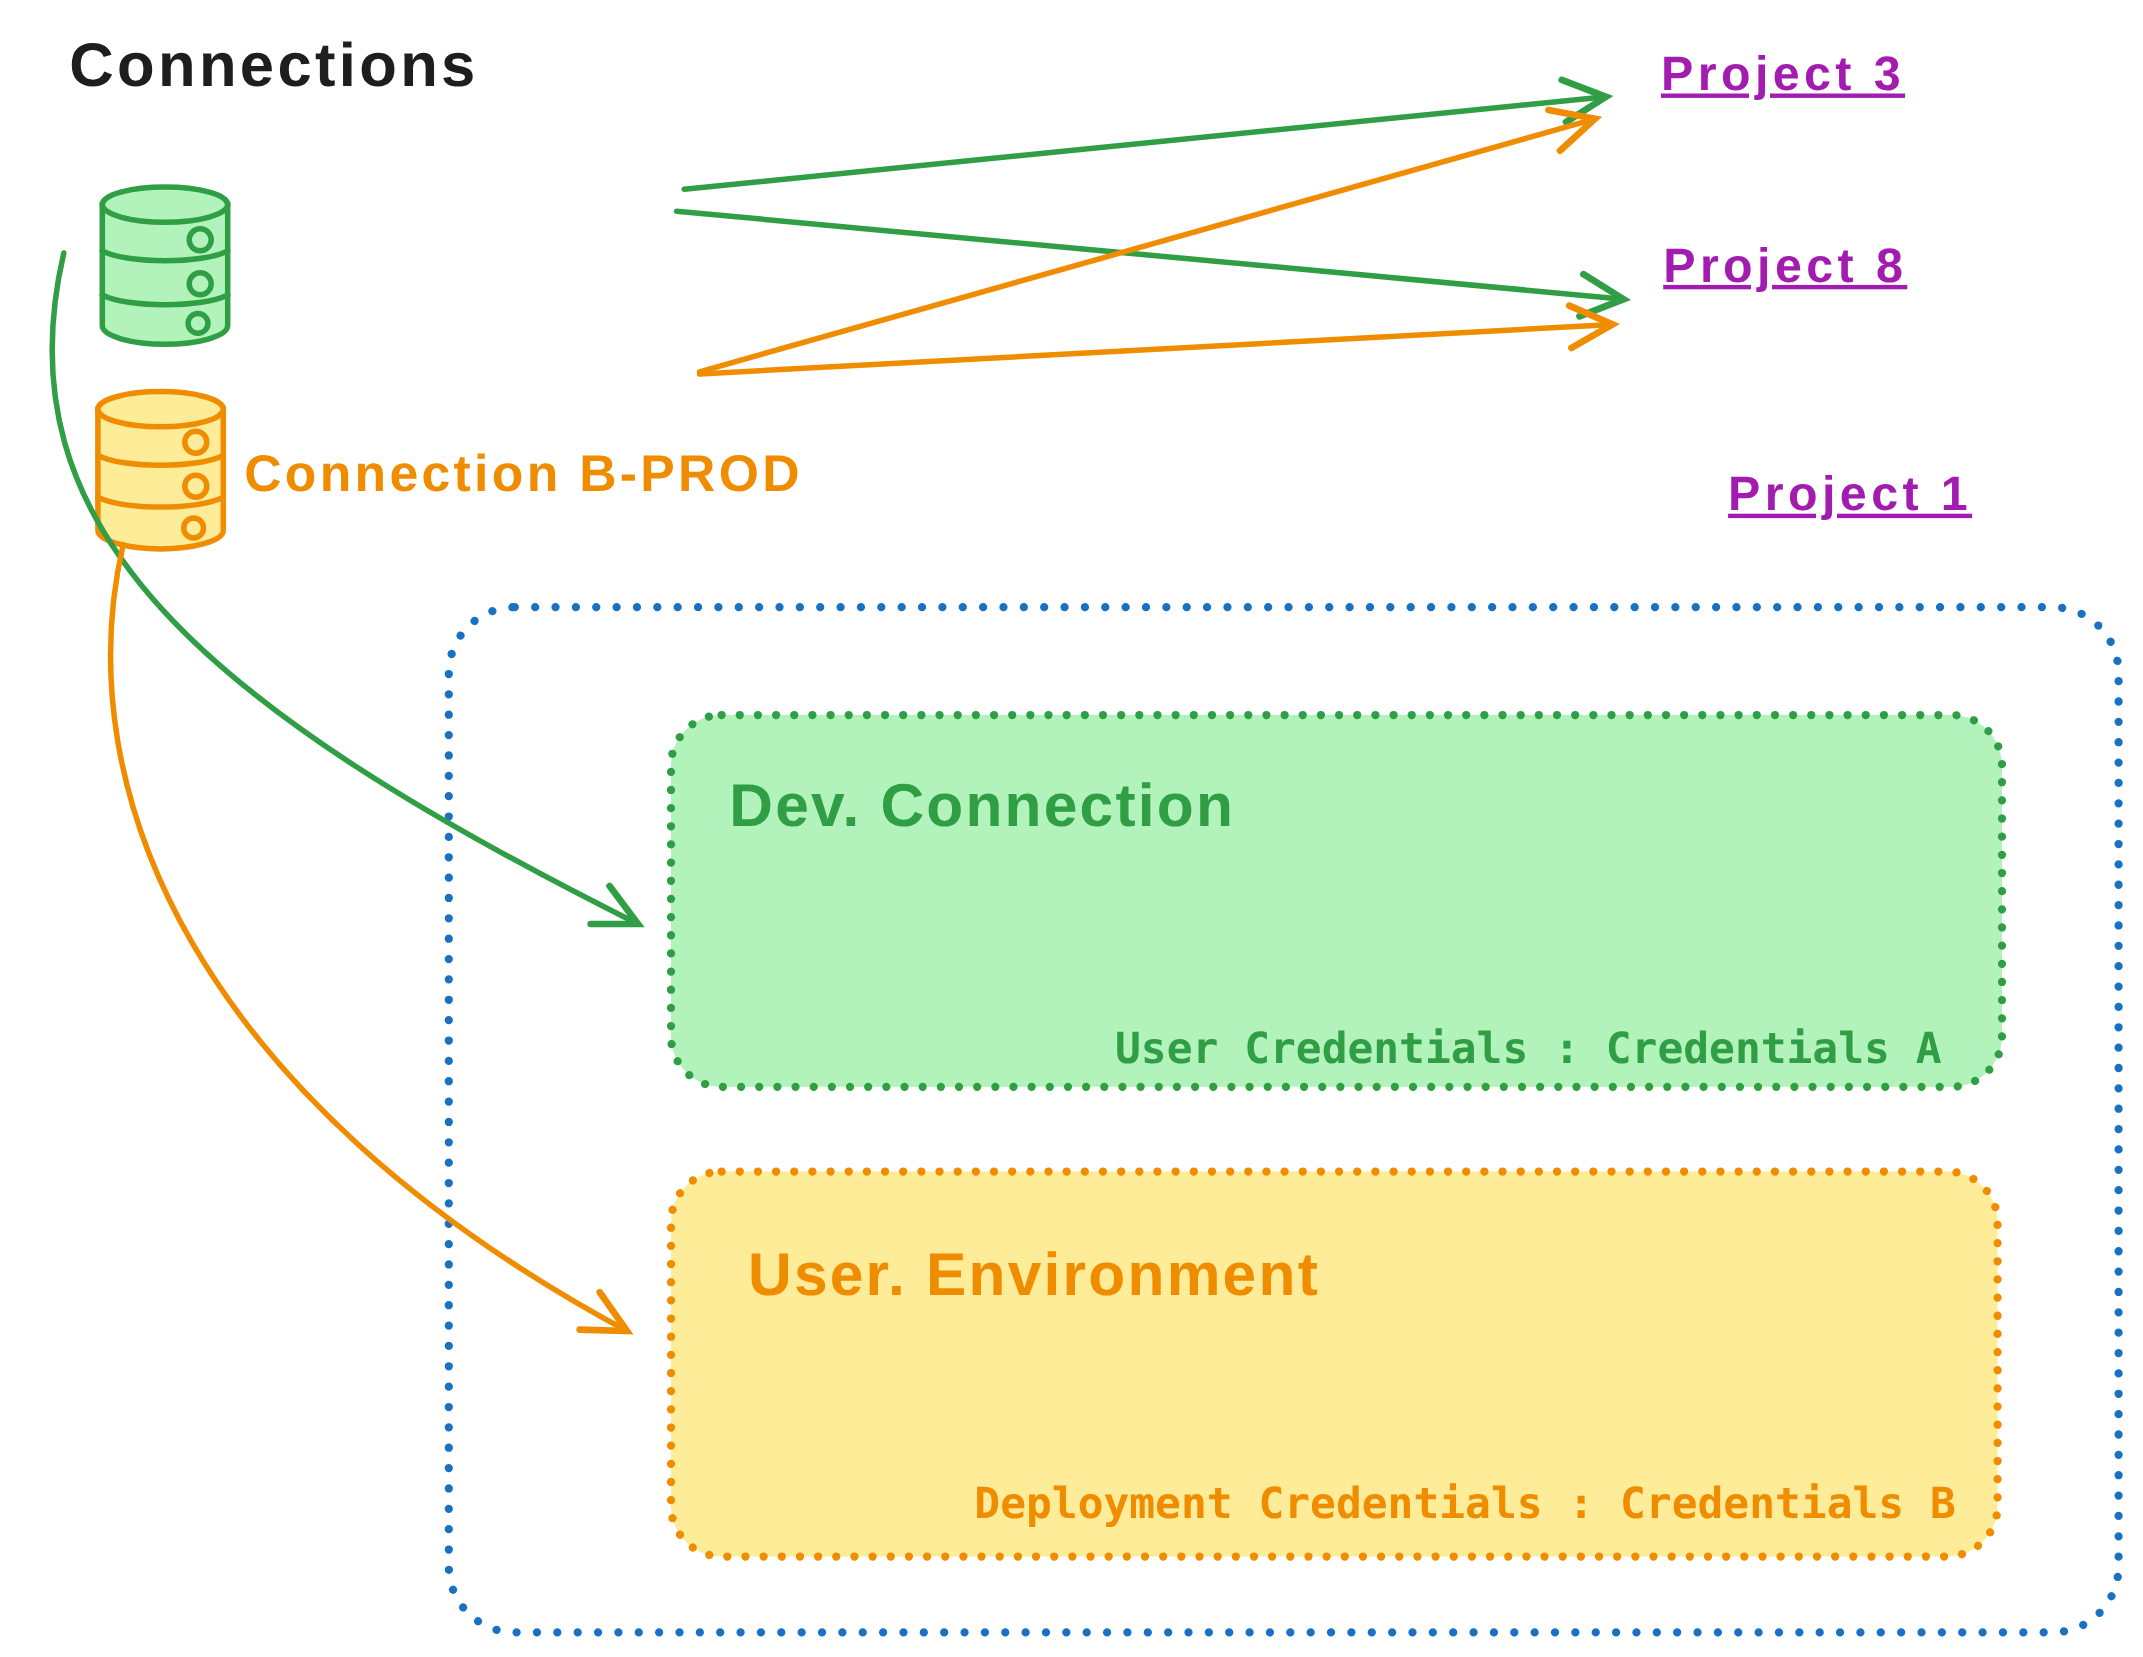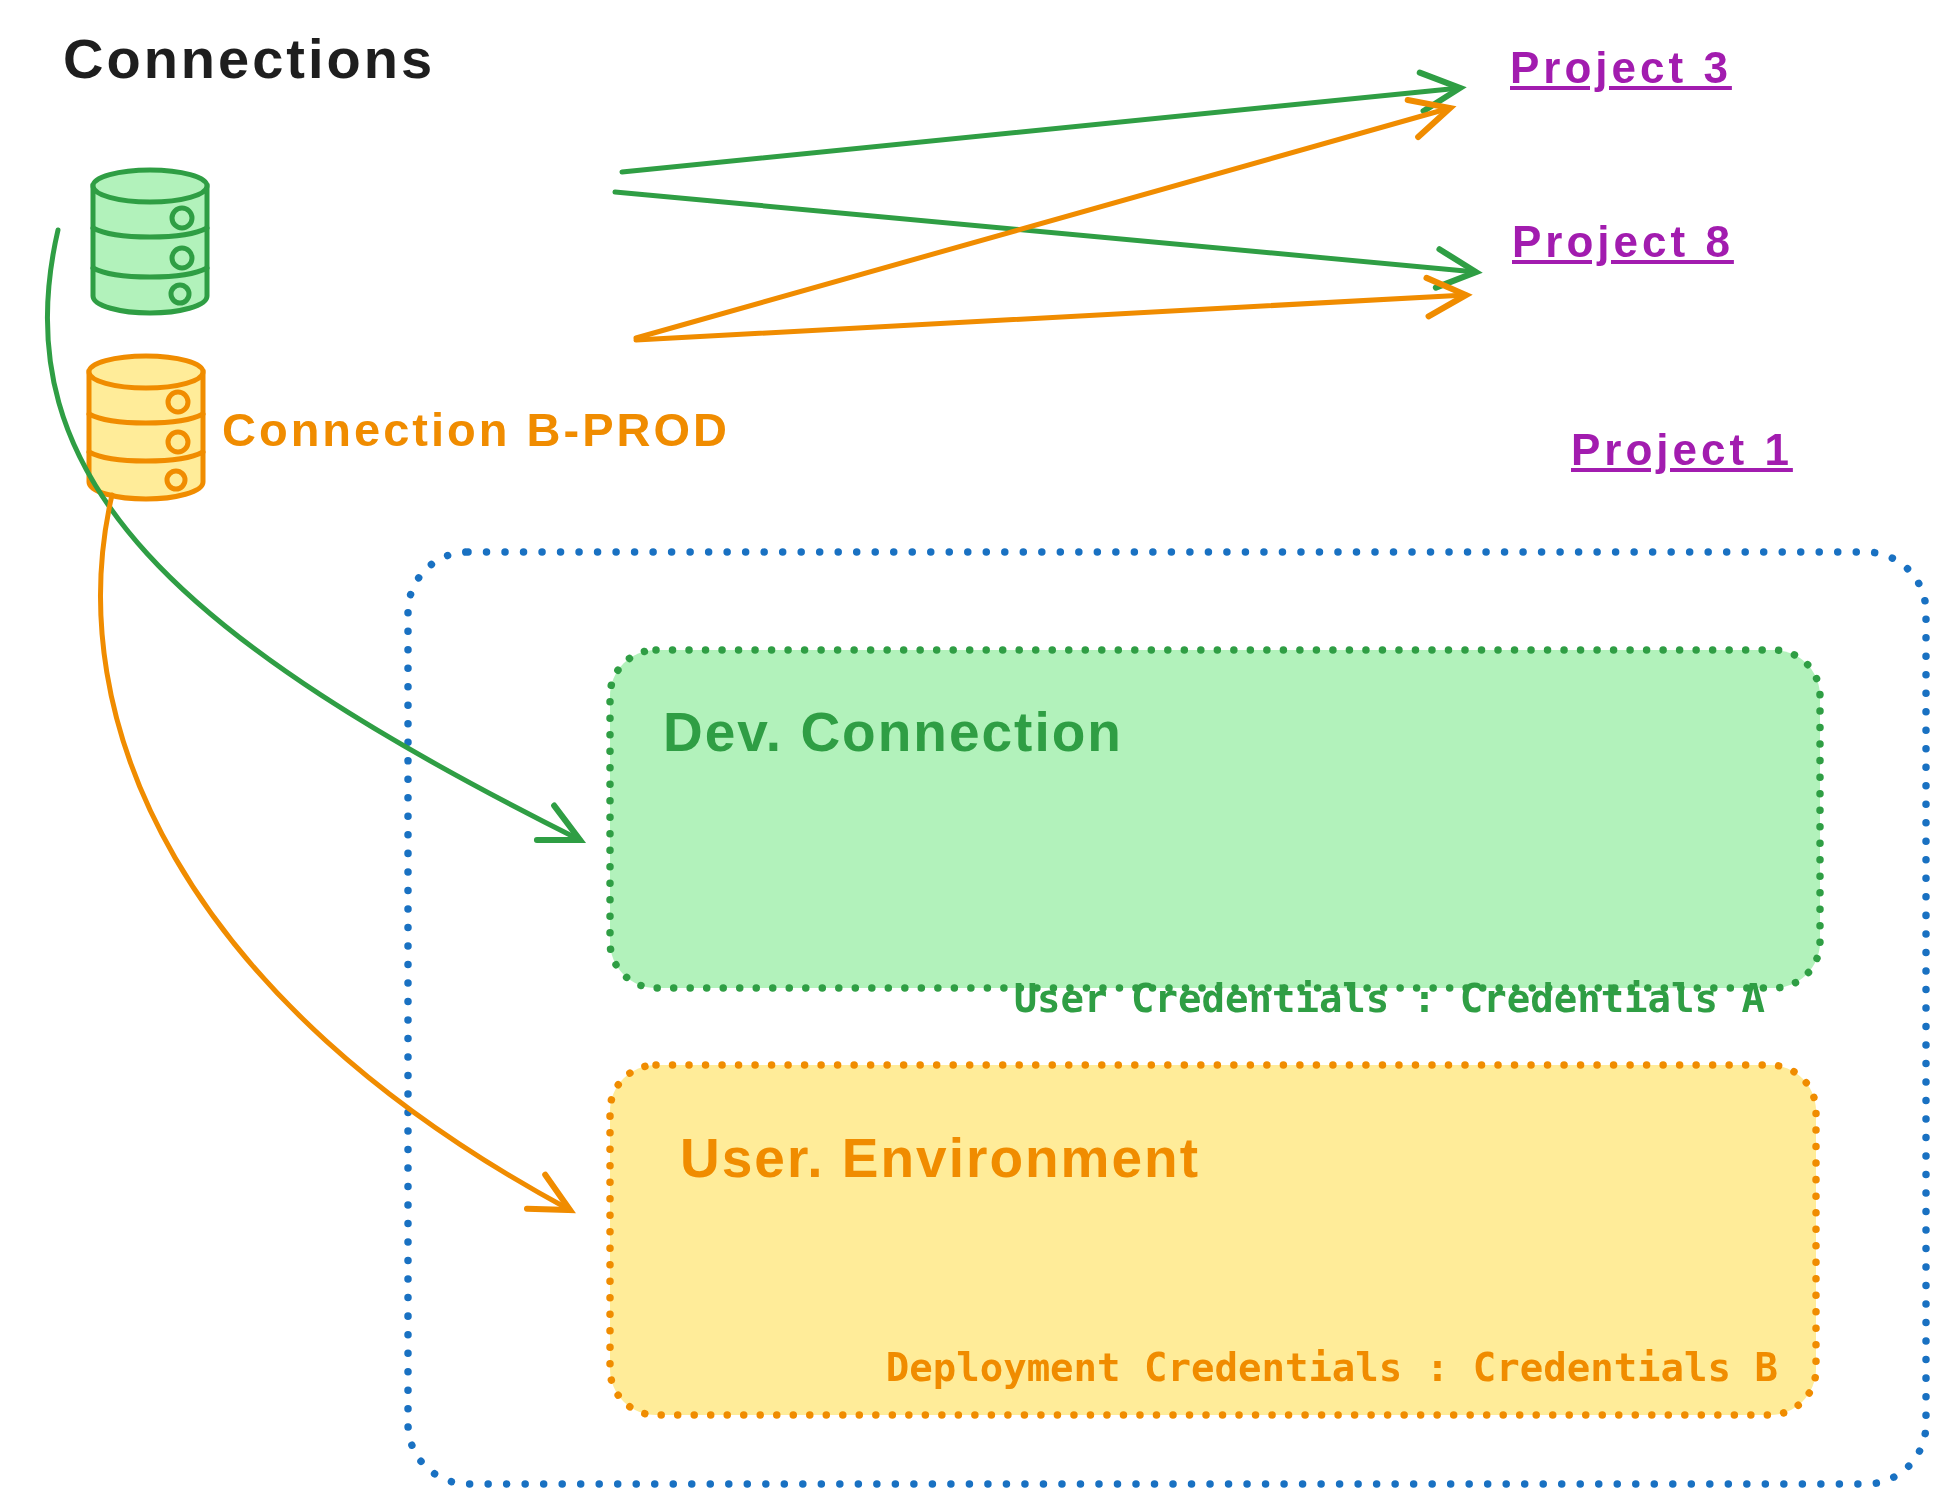--- a/index.html
+++ b/index.html
@@ -12,21 +12,21 @@
   .conn-a{left:226px;top:218px;font-size:47px;letter-spacing:3px;color:#2f9e44;}
   .conn-b{left:222px;top:404px;font-size:47px;letter-spacing:3px;color:#f08c00;}
   .proj{font-size:44px;letter-spacing:4px;color:#a21caf;text-decoration:underline;}
   .proj3{left:1510px;top:44px;}
   .proj2{left:1512px;top:218px;}
   .proj1{left:1530px;top:426px;margin-left:41px;}
   .envtitle{font-size:55px;letter-spacing:2px;}
   .dev-title{left:663px;top:702px;color:#2f9e44;}
   .prod-title{left:680px;top:1128px;color:#f08c00;}
   .creds{font-family:"DejaVu Sans Mono",monospace;font-weight:700;font-size:39px;}
-  .dev-creds{right:183px;top:933px;color:#2f9e44;margin-top:45px;}
+  .dev-creds{right:183px;top:933px;color:#2f9e44;}
   .prod-creds{right:170px;top:1347px;color:#f08c00;}
 </style>
 </head>
 <body>
 
 <div class="canvas">
 
   <svg class="gfx" width="1948" height="1506" viewBox="0 0 1948 1506">
     <defs>
       <marker id="ah-green" markerUnits="strokeWidth" markerWidth="11" markerHeight="11" viewBox="0 0 20 20" refX="17" refY="10" orient="auto">

